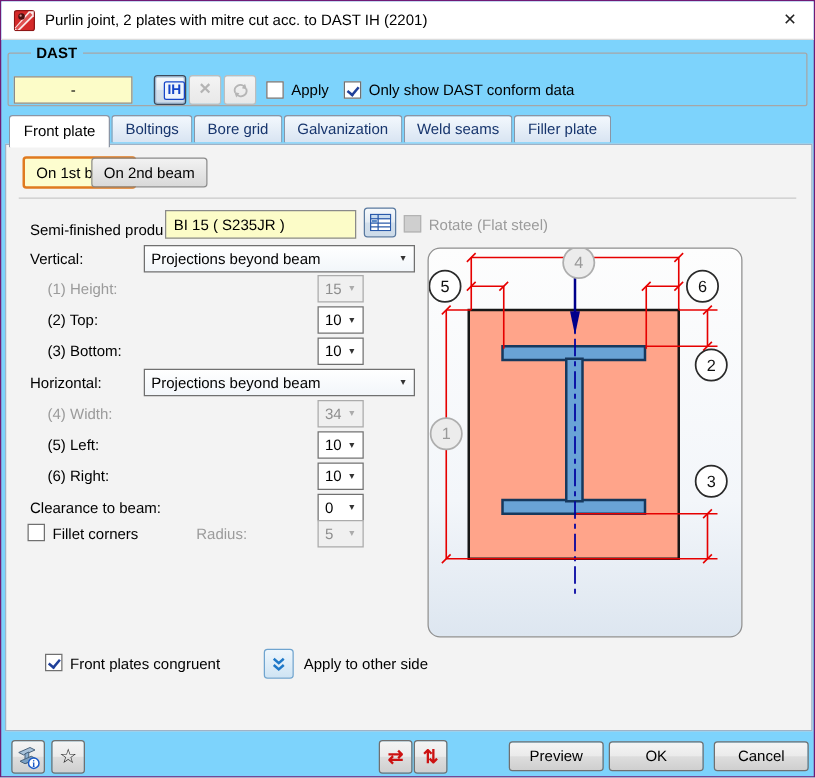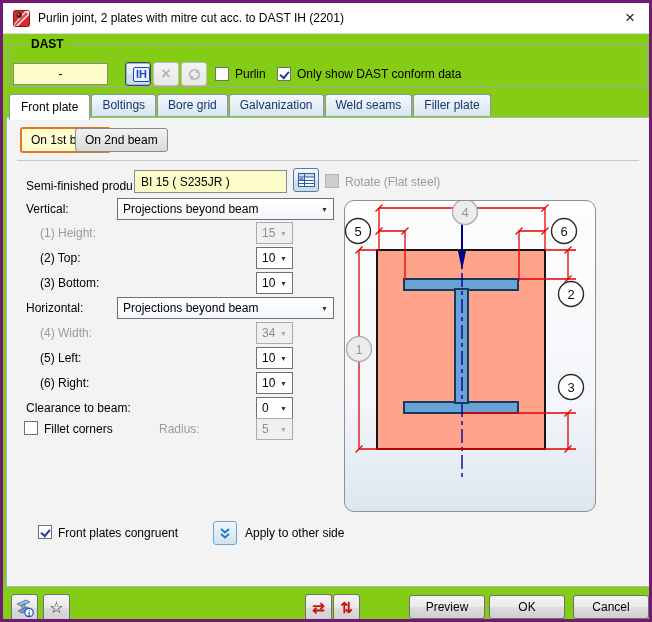--- a/index.html
+++ b/index.html
@@ -1,18 +1,18 @@
 <!DOCTYPE html>
 <html><head>
 <meta charset="utf-8">
 <style>
   html,body{margin:0;padding:0;background:#d8d8d8;}
   .win{
     position:relative;width:652px;height:622px;box-sizing:border-box;
-    background:#84cc16;border:3px solid #701a75;overflow:hidden;
+    background:#7dd3fc;border:1px solid #701a75;overflow:hidden;
     font-family:"Liberation Sans",sans-serif;font-size:12px;color:#000;
   }
   
   .titlebar{position:absolute;left:0;top:0;width:100%;height:30px;background:#ffffff;
     border-bottom:1px solid #dcdcdc;display:flex;align-items:center;}
   .titlebar .appicon{width:17px;height:17px;margin:0 8px 0 10px;flex:0 0 auto;}
   .titlebar .title{flex:1;font-size:12px;color:#000;}
   .closebtn{width:30px;height:24px;display:flex;align-items:center;justify-content:center;
     font-size:17px;color:#222;cursor:pointer;margin-right:4px;}
   
@@ -109,21 +109,21 @@
     </div>
     <div class="sqbtn btn-refresh disabled">
       <svg width="15" height="15" viewBox="0 0 15 15">
         <path d="M3 9 A4.5 4.5 0 0 1 11 5" fill="none" stroke="#b5b5b5" stroke-width="1.6"></path>
         <polygon points="11,2 12.5,6.5 8.5,5.5" fill="#b5b5b5"></polygon>
         <path d="M12 6 A4.5 4.5 0 0 1 4 10" fill="none" stroke="#b5b5b5" stroke-width="1.6"></path>
         <polygon points="4,13 2.5,8.5 6.5,9.5" fill="#b5b5b5"></polygon>
       </svg>
     </div>
     <span class="cb" style="left:206px;top:16px;"></span>
-    <span class="lbl" style="left:226px;top:16px;">Purlin</span>
+    <span class="lbl" style="left:226px;top:16px;">Apply</span>
     <span class="cb checked" style="left:268px;top:16px;"></span>
     <span class="lbl" style="left:288px;top:16px;">Only show DAST conform data</span>
   </fieldset>
 
   <div class="tabs">
     <div class="tab active">Front plate</div>
     <div class="tab">Boltings</div>
     <div class="tab">Bore grid</div>
     <div class="tab">Galvanization</div>
     <div class="tab">Weld seams</div>

